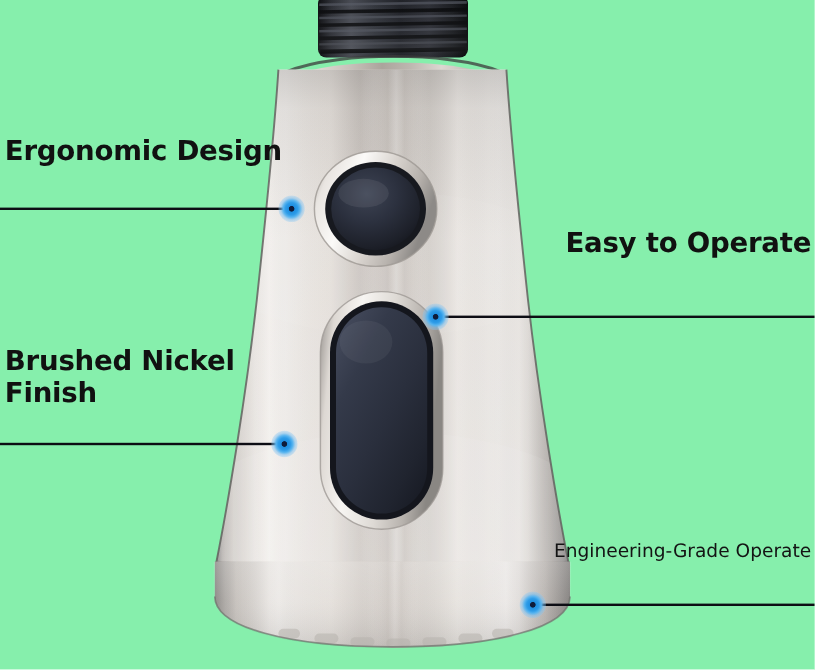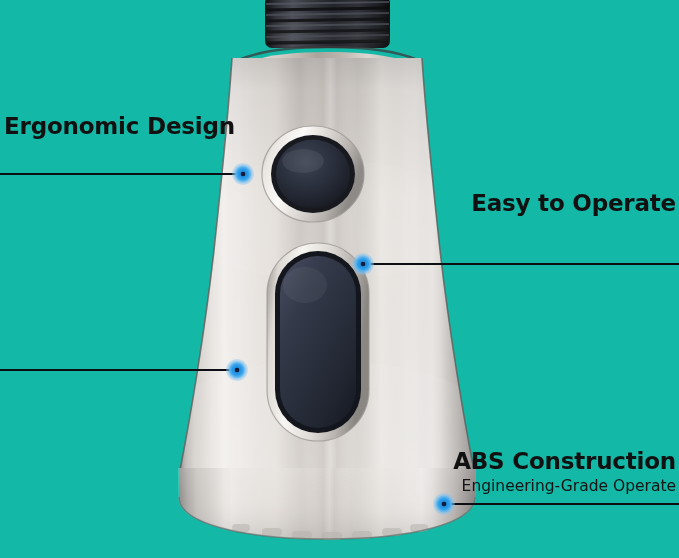--- a/index.html
+++ b/index.html
@@ -8,21 +8,21 @@
     background: #ffffff;
   }
   body {
     font-family: "DejaVu Sans", "Liberation Sans", sans-serif;
     -webkit-font-smoothing: antialiased;
   }
   #stage {
     position: relative;
     width: 679px;
     height: 558px;
-    background: #14b8a6;
+    background: #86efac;
     overflow: hidden;
   }
 
   
   #product {
     position: absolute;
     left: 0;
     top: 0;
     width: 679px;
     height: 558px;
@@ -349,24 +349,25 @@
   <div class="dot d-ergonomic"></div>
   <div class="dot d-brushed"></div>
   <div class="dot d-operate"></div>
   <div class="dot d-abs"></div>
 
   <div class="callout left co-ergonomic">
     <div class="title">Ergonomic Design</div>
   </div>
 
   <div class="callout left co-brushed">
+    <div class="title">Brushed Nickel
+Finish</div>
   </div>
 
   <div class="callout right co-operate">
     <div class="title">Easy to Operate</div>
   </div>
 
   <div class="callout right co-abs">
-    <div class="title">ABS Construction</div>
     <div class="sub">Engineering-Grade Operate</div>
   </div>
 
 </div>
 
 </body></html>

